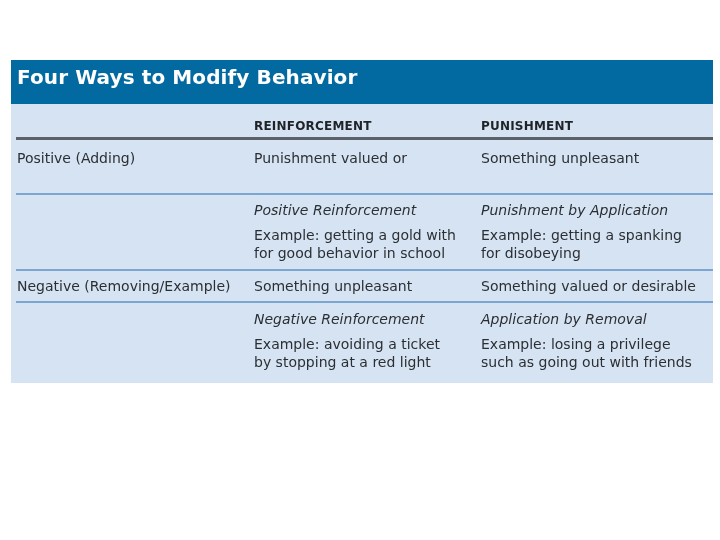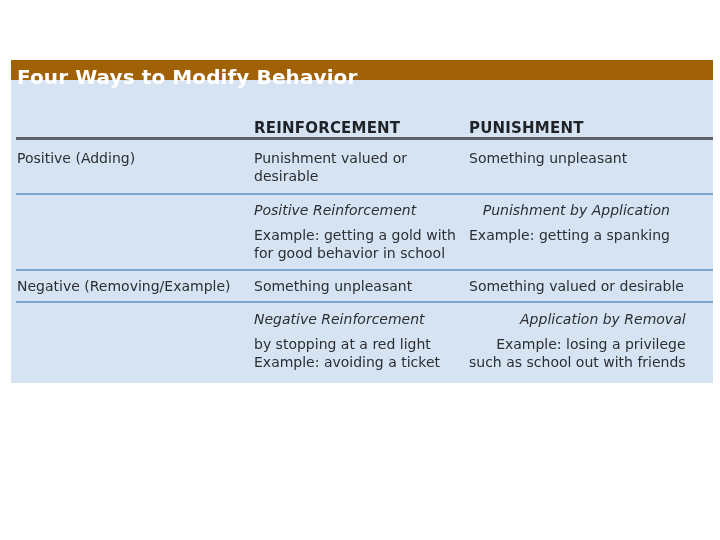--- a/index.html
+++ b/index.html
@@ -1,78 +1,78 @@
 <!DOCTYPE html>
 <html><head>
 <meta charset="utf-8">
 <style>
   html, body { margin:0; padding:0; background:#ffffff; }
   body { width:720px; height:540px; position:relative; overflow:hidden;
          font-family:"DejaVu Sans", sans-serif; color:#2b2f33; }
   .table { position:absolute; left:11px; top:60px; width:702px; height:323px; background:#d6e3f3; }
-  .title-bar { position:absolute; left:0; top:0; width:702px; height:20px; background:#a16207; }
+  .title-bar { position:absolute; left:0; top:0; width:702px; height:44px; background:#0369a1; }
   .title { position:absolute; left:6px; top:5px; font-size:20px; font-weight:bold; color:#ffffff; letter-spacing:0.1px; white-space:nowrap; }
-  .hdr { position:absolute; top:59px; font-size:15px; font-weight:bold; color:#1f2328; letter-spacing:0.2px; white-space:nowrap; }
+  .hdr { position:absolute; top:59px; font-size:12px; font-weight:bold; color:#1f2328; letter-spacing:0.2px; white-space:nowrap; }
   .hline { position:absolute; left:5px; right:0; height:3px; background:#5b6168; top:77px; }
   .sep { position:absolute; left:5px; right:0; height:2px; background:#7aa6d1; }
   .cell { position:absolute; font-size:14px; line-height:18px; white-space:nowrap; color:#2b2f33; }
   .it { font-style:italic; }
   .c0 { left:6px; }
   .c1 { left:243px; }
-  .c2 { left:458px;text-align:right; }
+  .c2 { left:470px; }
 </style>
 </head>
 <body>
 
 <div class="table">
   <div class="title-bar">
     <div class="title">Four Ways to Modify Behavior</div>
   </div>
 
   <div class="hdr c1">REINFORCEMENT</div>
   <div class="hdr c2">PUNISHMENT</div>
   <div class="hline"></div>
 
   <div class="cell c0" style="top:89px;">Positive (Adding)</div>
   <div class="cell c1" style="top:89px;">
     <div>Punishment valued or</div>
-    <div>desirable</div>
   </div>
   <div class="cell c2" style="top:89px;">
     <div>Something unpleasant</div>
   </div>
   <div class="sep" style="top:133px;"></div>
 
   <div class="cell c1" style="top:141px;">
     <div class="it">Positive Reinforcement</div>
     <div style="height:7px"></div>
     <div>Example: getting a gold with</div>
     <div>for good behavior in school</div>
   </div>
   <div class="cell c2" style="top:141px;">
     <div class="it">Punishment by Application</div>
     <div style="height:7px"></div>
     <div>Example: getting a spanking</div>
+    <div>for disobeying</div>
   </div>
   <div class="sep" style="top:209px;"></div>
 
   <div class="cell c0" style="top:217px;">Negative (Removing/Example)</div>
   <div class="cell c1" style="top:217px;">
     <div>Something unpleasant</div>
   </div>
   <div class="cell c2" style="top:217px;">
     <div>Something valued or desirable</div>
   </div>
   <div class="sep" style="top:241px;"></div>
 
   <div class="cell c1" style="top:250px;">
     <div class="it">Negative Reinforcement</div>
     <div style="height:7px"></div>
+    <div>Example: avoiding a ticket</div>
     <div>by stopping at a red light</div>
-    <div>Example: avoiding a ticket</div>
   </div>
   <div class="cell c2" style="top:250px;">
     <div class="it">Application by Removal</div>
     <div style="height:7px"></div>
     <div>Example: losing a privilege</div>
-    <div>such as school out with friends</div>
+    <div>such as going out with friends</div>
   </div>
 </div>
 
 </body></html>

